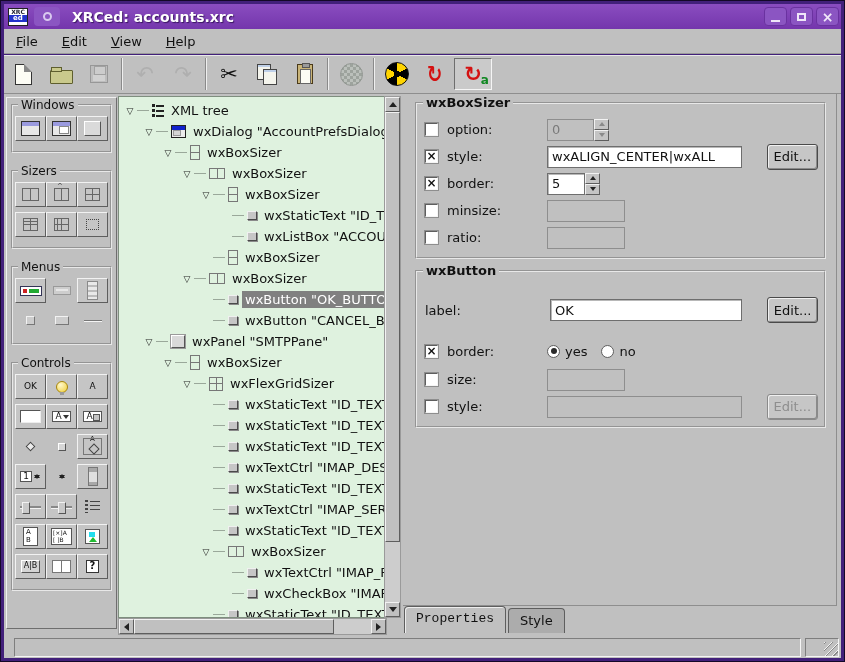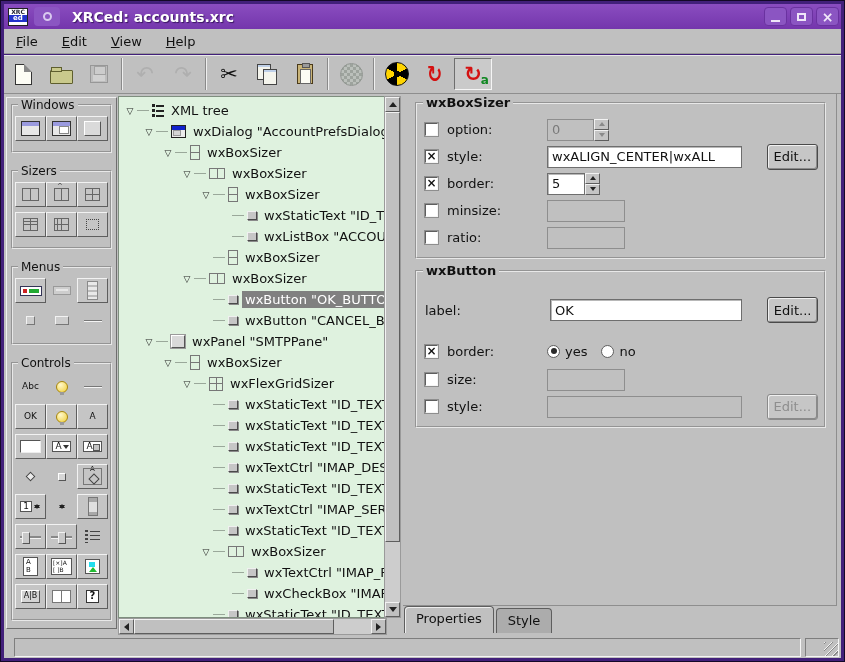--- a/index.html
+++ b/index.html
@@ -214,21 +214,21 @@
   .radio { width:13px; height:13px; border-radius:50%; border:1px solid #5E5E5E; background:#fff; margin-right:5px;
     display:inline-flex; align-items:center; justify-content:center; flex:none; }
   .radio.checked::after { content:""; width:6px; height:6px; border-radius:50%; background:#2A2A2A; }
   .radio-lbl { margin-right:14px; }
   .gap8 { height:8px; }
 
   
   .tabs { position:absolute; left:400px; top:512px; display:flex; align-items:flex-end; }
   .tab { padding:4px 11px 5px 11px; font-size:13px; color:#111; border:1px solid #5E5E5E; border-bottom:none;
     border-radius:4px 4px 0 0; background:#ACACAC; margin-right:2px; }
-  .tab.active { background:#C0C0C0; padding-bottom:7px; box-shadow:inset 1px 1px 0 #EDEDED; }
+  .tab.active { background:#C0C0C0; padding-bottom:7px; box-shadow:inset 1px 1px 0 #EDEDED;font-family:Liberation Mono, monospace; }
 
   
   .statusbar { position:absolute; left:0; right:0; top:541px; height:24px; display:flex; align-items:center; }
   .sfield { height:19px; background:#C0C0C0; border:1px solid; border-color:#7E7E7E #F5F5F5 #F5F5F5 #7E7E7E; }
   .sfield1 { margin-left:10px; width:787px; }
   .sfield2 { margin-left:4px; width:34px; position:relative; }
   .grip { position:absolute; right:0; bottom:0; width:14px; height:14px;
     background:repeating-linear-gradient(135deg,#F2F2F2 0 1px,#888 1px 2px,transparent 2px 5px); }
 </style>
 </head>
@@ -371,32 +371,20 @@
               <i></i>
             </span>
             <span class="ptool pi-separator-tool">
               <i></i>
             </span>
           </div>
         </div>
         <div class="pgroup">
           <span class="pgroup-title">Controls</span>
           <div class="prow-tools">
-            <span class="ptool pi-statictext-tool">
-              <span class="glyph">Abc</span>
-              <i></i>
-            </span>
-            <span class="ptool pi-staticbitmap-tool">
-              <i></i>
-            </span>
-            <span class="ptool pi-staticline-tool">
-              <i></i>
-            </span>
-          </div>
-          <div class="prow-tools">
             <span class="ptool pi-button-tool raised">
               <span class="glyph">OK</span>
               <i></i>
             </span>
             <span class="ptool pi-bitmapbutton-tool raised">
               <i></i>
             </span>
             <span class="ptool pi-staticbox-tool raised">
               <span class="glyph">A</span>
               <i></i>

